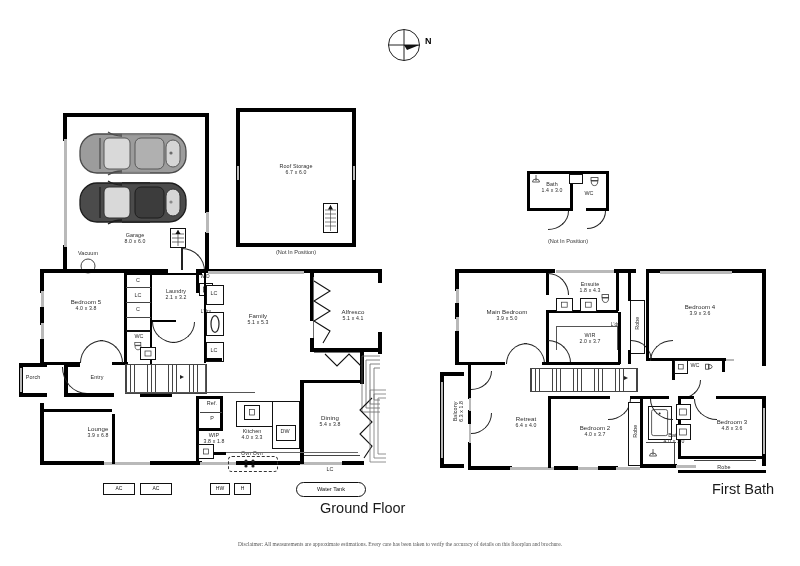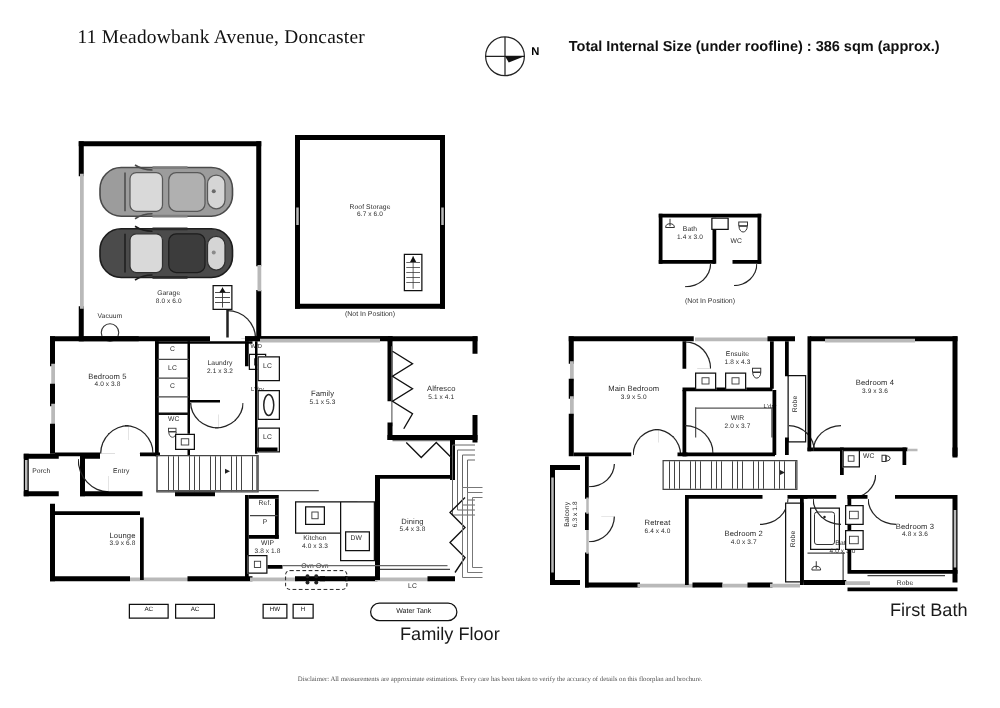--- a/index.html
+++ b/index.html
@@ -80,33 +80,31 @@
   
   .zig{position:absolute;}
   svg{display:block;overflow:visible;}
   .carbody{position:absolute;}
 </style>
 </head>
 <body>
 
 <div id="stage">
 
-  <div class="abs title">11 Meadowbank Avenue, Doncaster</div>
 
   <div class="abs compass">
     <svg width="40" height="40" viewBox="0 0 40 40">
       <circle cx="19" cy="20" r="15.5" fill="none" stroke="#222" stroke-width="1"></circle>
       <line x1="3.5" y1="20" x2="34.5" y2="20" stroke="#222" stroke-width="1"></line>
       <line x1="19" y1="4.5" x2="19" y2="35.5" stroke="#222" stroke-width="1"></line>
       <polygon points="19,20 34.5,20 22,25" fill="#111"></polygon>
     </svg>
     <span class="nlab">N</span>
   </div>
 
-  <div class="abs sizeline a">Total Internal Size (under roofline) :   386 sqm (approx.)</div>
 
   <div>
 
     <div class="wall" style="left:63px;top:113px;width:146px;height:4px;"></div>
     <div class="wall" style="left:63px;top:113px;width:4px;height:28px;"></div>
     <div class="wall" style="left:63px;top:245px;width:4px;height:28px;"></div>
     <div class="wall" style="left:205px;top:113px;width:4px;height:100px;"></div>
     <div class="wall" style="left:205px;top:232px;width:4px;height:41px;"></div>
     <div class="wallg" style="left:64px;top:139px;width:2.6px;height:108px;"></div>
     <div class="wallg" style="left:206px;top:212px;width:2.6px;height:21px;"></div>
@@ -439,21 +437,21 @@
         <path d="M24 10 L16 10 L16 66 L24 66" fill="none" stroke="#777" stroke-width=".8"></path>
       </svg>
     </div>
 
     <div class="tag" style="left:103px;top:483px;width:30px;height:10px;">AC</div>
     <div class="tag" style="left:140px;top:483px;width:30px;height:10px;">AC</div>
     <div class="tag" style="left:210px;top:483px;width:18px;height:10px;">HW</div>
     <div class="tag" style="left:234px;top:483px;width:15px;height:10px;">H</div>
     <div class="pill" style="left:296px;top:482px;width:68px;height:13px;">Water Tank</div>
 
-    <div class="floorlabel" style="left:320px;top:500px;">Family Floor</div>
+    <div class="floorlabel" style="left:320px;top:500px;">Ground Floor</div>
   </div>
 
   <div>
 
     <div class="wall" style="left:455px;top:269px;width:100px;height:4px;"></div>
     <div class="wallg" style="left:556px;top:270px;width:60px;height:2.6px;"></div>
     <div class="wall" style="left:614px;top:269px;width:22px;height:4px;"></div>
     <div class="wall" style="left:648px;top:269px;width:118px;height:4px;"></div>
     <div class="wallg" style="left:660px;top:271px;width:72px;height:2.6px;"></div>
     <div class="wall" style="left:762px;top:269px;width:4px;height:96px;"></div>

